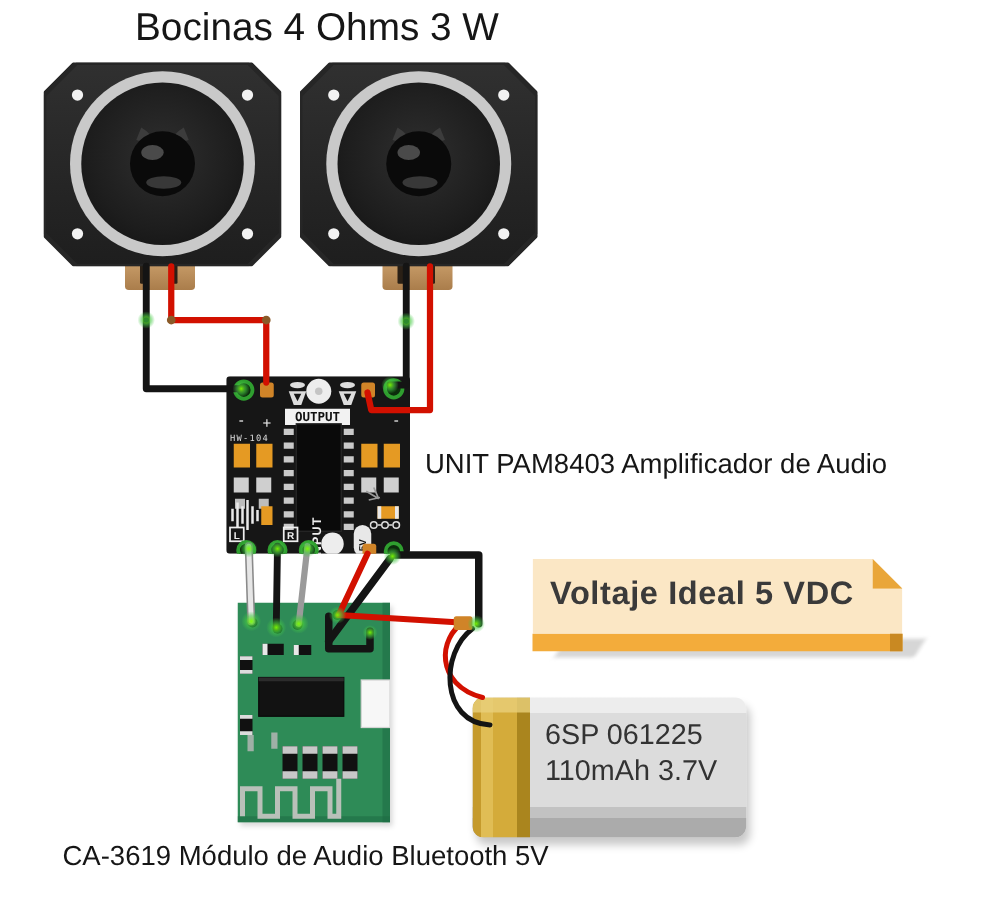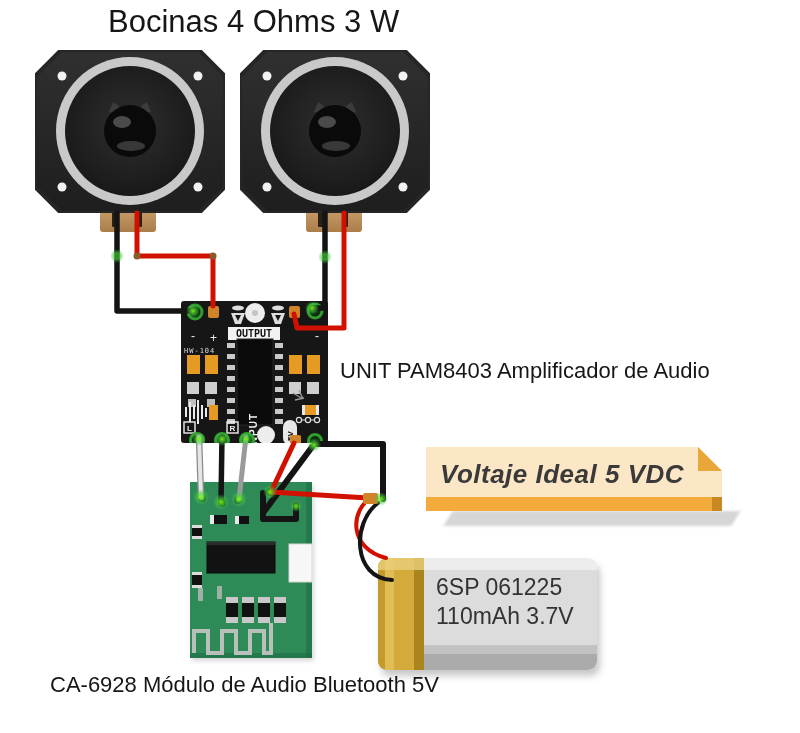--- a/index.html
+++ b/index.html
@@ -25,21 +25,21 @@
   .battery{left:378px;top:533px;width:219px;height:112px;z-index:3;border-radius:9px;
      background:linear-gradient(#ededed 0 11%,#dcdcdc 11% 78%,#c2c2c2 78% 86%,#ababab 86%);
      box-shadow:3px 6px 7px rgba(0,0,0,.22);overflow:hidden;margin-top:25px;}
   .battery .tape{position:absolute;left:0;top:0;width:46px;height:100%;
      background:linear-gradient(90deg,#caa238 0 18%,#e3c express 18%,#d9b245 18% 70%,#bd962a 70% 92%,#a8841f 92%);
      background:linear-gradient(90deg,#c59a2c 0 15%,#e0bd55 15% 35%,#d4ab3a 35% 78%,#aa851e 78%);}
   .battery .tape-top{position:absolute;left:0;top:0;width:46px;height:12px;background:#e8cf7a;opacity:.8;}
   .battery .bat-text{position:absolute;left:58px;top:15px;font-size:23px;line-height:29px;color:#333;}
 
   
-  .note{left:426px;top:447px;width:296px;height:64px;z-index:3;font-style:italic;}
+  .note{left:426px;top:447px;width:296px;height:74px;z-index:3;}
   .note .shadow{position:absolute;left:22px;top:64px;width:288px;height:15px;background:#d6d6d6;
      transform:skewX(-32deg);filter:blur(1.5px);z-index:-1;}
   .note .body{position:absolute;inset:0 0 14px 0;background:#FBE7C5;
      clip-path:polygon(0 0,272px 0,100% 24px,100% 100%,0 100%);}
   .note .bar{position:absolute;left:0;bottom:0;width:100%;height:14px;background:#F3AC3B;}
   .note .bar i{position:absolute;right:0;bottom:0;width:10px;height:14px;background:#c98922;display:block;}
   .note .fold{position:absolute;left:272px;top:0;}
   .note .text{position:absolute;left:14px;top:12px;font-size:26px;font-weight:600;color:#3a3a3a;letter-spacing:.5px;}
 
   .wires{left:0;top:0;z-index:6;pointer-events:none;}
@@ -243,21 +243,21 @@
         <rect x="68" y="115" width="12" height="6" fill="#c8c8c8"></rect>
         <rect x="68" y="135" width="12" height="6" fill="#c8c8c8"></rect>
       <rect x="84" y="115" width="12" height="26" fill="#111"></rect>
         <rect x="84" y="115" width="12" height="6" fill="#c8c8c8"></rect>
         <rect x="84" y="135" width="12" height="6" fill="#c8c8c8"></rect>
     </g>
 
     <path d="M4,171 L4,149 L18,149 L18,171 L32,171 L32,149 L46,149 L46,171 L60,171 L60,149 L74,149 L74,171 L81,171 L81,141" stroke="#b9c0b9" stroke-width="4" fill="none"></path>
   </svg>
 
-  <div class="abs lbl bt-label">CA-6928 Módulo de Audio Bluetooth 5V</div>
+  <div class="abs lbl bt-label">CA-3619 Módulo de Audio Bluetooth 5V</div>
 
   <div class="abs battery">
     <div class="tape"></div>
     <div class="tape-top"></div>
     <div class="bat-text">
       <div>6SP 061225</div>
       <div>110mAh 3.7V</div>
     </div>
   </div>
 

